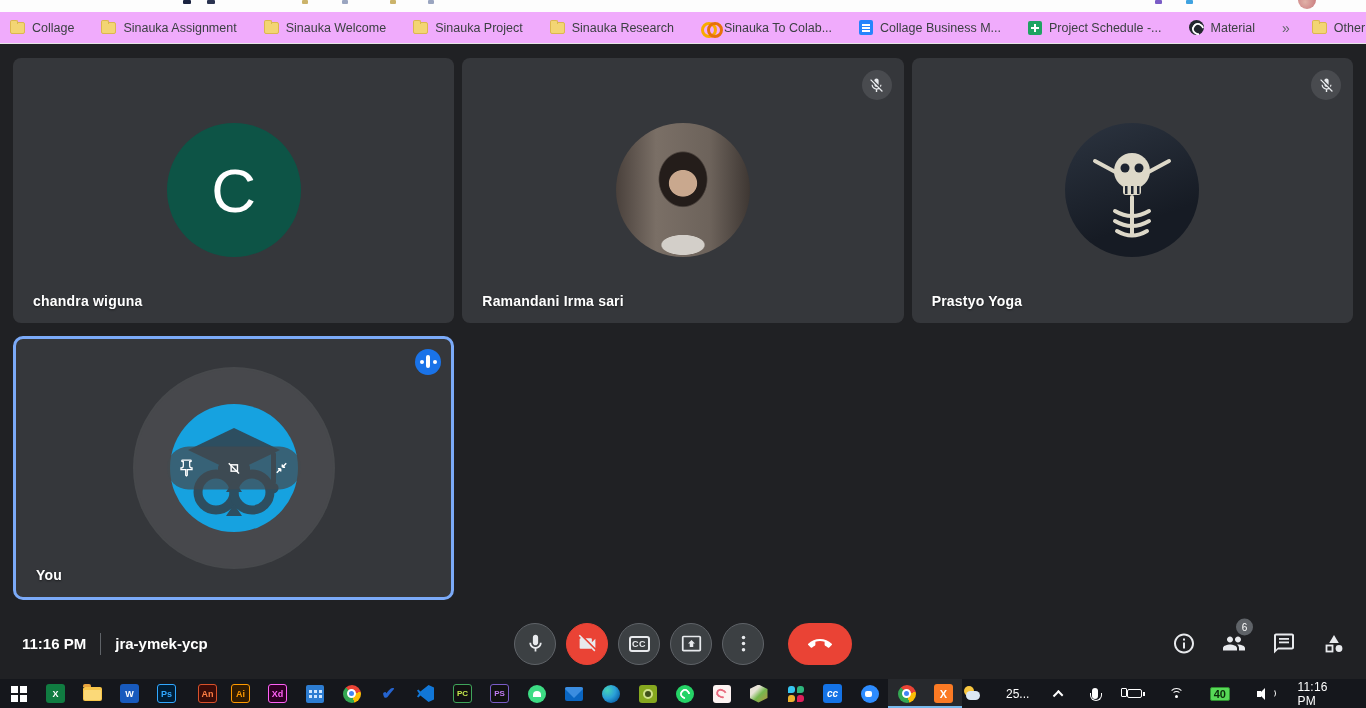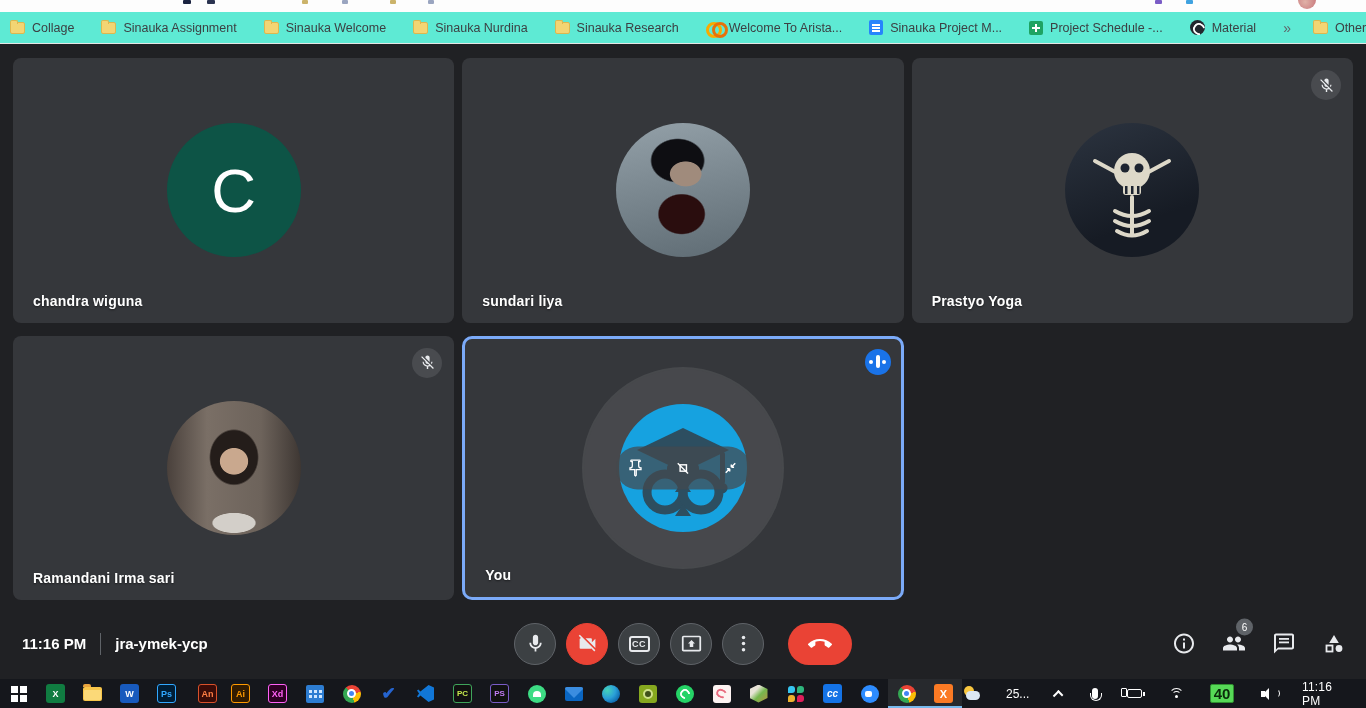--- a/index.html
+++ b/index.html
@@ -6,21 +6,21 @@
   html,body { width:1366px; height:708px; overflow:hidden; background:#202124;
     font-family:"Liberation Sans", sans-serif; }
 
   
   #top-strip { position:absolute; left:0; top:0; width:1366px; height:12px; background:#fdfdfd; }
   .speck { position:absolute; top:0; height:4px; border-radius:1px; }
   #avatar-fragment { position:absolute; top:-9px; left:1298px; width:18px; height:18px;
     border-radius:50%; background:radial-gradient(circle at 40% 60%, #e0b2a8, #c36a72); }
 
   
-  #bookmarks-bar { position:absolute; left:0; top:12px; width:1366px; height:32px; background:#5eead4;
+  #bookmarks-bar { position:absolute; left:0; top:12px; width:1366px; height:32px; background:#f0abfc;
     border-bottom:1px solid #e6e6e6; display:flex; align-items:center; padding:0 10px; }
   .bm-item { display:flex; align-items:center; gap:7px; margin-right:27px; cursor:pointer; white-space:nowrap; }
   .bm-label { font-size:12.5px; color:#3c4043; }
   .bm-folder { width:15px; height:12px; background:#f3d573; border:1px solid #dcb74f; border-radius:2px; position:relative; }
   .bm-folder::before { content:""; position:absolute; left:-1px; top:-3px; width:6px; height:3px;
     background:#f3d573; border:1px solid #dcb74f; border-bottom:none; border-radius:2px 2px 0 0; }
   .fav-colab { width:16px; height:11px; position:relative; }
   .fav-colab::before, .fav-colab::after { content:""; position:absolute; top:0; width:10px; height:10px;
     border:3px solid #f9ab00; border-radius:50%; }
   .fav-colab::before{ left:0; } .fav-colab::after{ left:6px; border-color:#e8710a; }
@@ -181,21 +181,21 @@
     border:1.5px solid #fff; border-top:none; border-radius:0 0 6px 6px; }
   .tray-battery { width:17px; height:9px; border:1.5px solid #fff; border-radius:2px; position:relative; }
   .tray-battery::after{ content:""; position:absolute; right:-4px; top:1.5px; width:2px; height:4px; background:#fff; }
   .tray-battery::before{ content:""; position:absolute; left:-7px; top:-2px; width:4px; height:7px; border:1.5px solid #fff; border-radius:1px; }
   .tray-wifi { width:16px; height:12px; position:relative; overflow:hidden; }
   .tray-wifi i { position:absolute; border:1.5px solid #fff; border-radius:50%; border-bottom-color:transparent;
     border-left-color:transparent; border-right-color:transparent; transform:rotate(0deg); }
   .tray-wifi i:nth-child(1){ left:0; top:0; width:15px; height:15px; }
   .tray-wifi i:nth-child(2){ left:3px; top:3px; width:9px; height:9px; }
   .tray-wifi i:nth-child(3){ left:6px; top:7px; width:3px; height:3px; background:#fff; border:none; border-radius:50%; }
-  .tray-batt-pct { background:#57d957; color:#0a2a0a; font-size:15px; font-weight:bold; padding:0 3px;
+  .tray-batt-pct { background:#57d957; color:#0a2a0a; font-size:11px; font-weight:bold; padding:0 3px;
     border-radius:2px; border:1px solid #2f8f2f; }
   .tray-speaker { width:16px; height:12px; position:relative; }
   .tray-speaker::before{ content:""; position:absolute; left:0; top:3px; width:4px; height:6px; background:#fff; }
   .tray-speaker::after{ content:""; position:absolute; left:2px; top:0; border-right:6px solid #fff;
     border-top:6px solid transparent; border-bottom:6px solid transparent; }
   .tray-sound-arcs { position:absolute; left:10px; top:1px; width:9px; height:9px; border:1.5px solid #fff;
     border-left-color:transparent; border-top-color:transparent; border-bottom-color:transparent; border-radius:50%; }
   .tray-action { width:15px; height:13px; border:1.5px solid #fff; border-radius:1px; position:relative; margin-left:4px; }
   .tray-action::after{ content:""; position:absolute; left:1px; bottom:-5px; border-top:4px solid #fff;
     border-right:4px solid transparent; }
@@ -224,33 +224,33 @@
   <div class="bm-item">
     <span class="bm-folder"></span>
     <span class="bm-label">Sinauka Assignment</span>
   </div>
   <div class="bm-item">
     <span class="bm-folder"></span>
     <span class="bm-label">Sinauka Welcome</span>
   </div>
   <div class="bm-item">
     <span class="bm-folder"></span>
-    <span class="bm-label">Sinauka Nurdina</span>
+    <span class="bm-label">Sinauka Project</span>
   </div>
   <div class="bm-item">
     <span class="bm-folder"></span>
     <span class="bm-label">Sinauka Research</span>
   </div>
   <div class="bm-item">
     <span class="fav-colab"></span>
-    <span class="bm-label">Welcome To Arista...</span>
+    <span class="bm-label">Sinauka To Colab...</span>
   </div>
   <div class="bm-item">
     <span class="fav-docs"></span>
-    <span class="bm-label">Sinauka Project M...</span>
+    <span class="bm-label">Collage Business M...</span>
   </div>
   <div class="bm-item">
     <span class="fav-sheets"></span>
     <span class="bm-label">Project Schedule -...</span>
   </div>
   <div class="bm-item">
     <span class="fav-invision"></span>
     <span class="bm-label">Material</span>
   </div>
   <div id="bm-chevron">»</div>
@@ -265,23 +265,29 @@
   <div id="tile-grid">
 
     <div class="tile">
       <div class="avatar avatar-initial">
         <span>C</span>
       </div>
       <div class="tile-name">chandra wiguna</div>
     </div>
 
 
+
     <div class="tile">
-      <div class="avatar photo-sundari"></div>
-      <div class="tile-name">sundari liya</div>
+      <div class="avatar photo-ramandani"></div>
+      <div class="mute-badge">
+        <svg viewBox="0 0 24 24">
+            <path d="M19 11h-1.7c0 .74-.16 1.43-.43 2.05l1.23 1.23c.56-.98.9-2.09.9-3.28zm-4.02.17c0-.06.02-.11.02-.17V5c0-1.66-1.34-3-3-3S9 3.34 9 5v.18l5.98 5.99zM4.27 3L3 4.27l6.01 6.01V11c0 1.66 1.33 3 2.99 3 .22 0 .44-.03.65-.08l1.66 1.66c-.71.33-1.5.52-2.31.52-2.76 0-5.3-2.1-5.3-5.1H5c0 3.41 2.72 6.23 6 6.72V21h2v-3.28c.91-.13 1.77-.45 2.54-.9L19.73 21 21 19.73 4.27 3z"></path>
+          </svg>
+      </div>
+      <div class="tile-name">Ramandani Irma sari</div>
     </div>
 
     <div class="tile">
       <div class="avatar photo-skeleton">
         <svg viewBox="0 0 134 134">
           <g stroke="#ddd8c8" stroke-width="4" fill="none" stroke-linecap="round">
             <circle cx="67" cy="48" r="18" fill="#ddd8c8" stroke="none"></circle>
             <rect x="58" y="62" width="18" height="10" rx="3" fill="#ddd8c8" stroke="none"></rect>
             <path d="M30 38 L56 52"></path>
               <path d="M104 38 L78 52"></path>
@@ -300,30 +306,20 @@
         </svg>
       </div>
       <div class="mute-badge">
         <svg viewBox="0 0 24 24">
             <path d="M19 11h-1.7c0 .74-.16 1.43-.43 2.05l1.23 1.23c.56-.98.9-2.09.9-3.28zm-4.02.17c0-.06.02-.11.02-.17V5c0-1.66-1.34-3-3-3S9 3.34 9 5v.18l5.98 5.99zM4.27 3L3 4.27l6.01 6.01V11c0 1.66 1.33 3 2.99 3 .22 0 .44-.03.65-.08l1.66 1.66c-.71.33-1.5.52-2.31.52-2.76 0-5.3-2.1-5.3-5.1H5c0 3.41 2.72 6.23 6 6.72V21h2v-3.28c.91-.13 1.77-.45 2.54-.9L19.73 21 21 19.73 4.27 3z"></path>
           </svg>
       </div>
       <div class="tile-name">Prastyo Yoga</div>
     </div>
 
-    <div class="tile">
-      <div class="avatar photo-ramandani"></div>
-      <div class="mute-badge">
-        <svg viewBox="0 0 24 24">
-            <path d="M19 11h-1.7c0 .74-.16 1.43-.43 2.05l1.23 1.23c.56-.98.9-2.09.9-3.28zm-4.02.17c0-.06.02-.11.02-.17V5c0-1.66-1.34-3-3-3S9 3.34 9 5v.18l5.98 5.99zM4.27 3L3 4.27l6.01 6.01V11c0 1.66 1.33 3 2.99 3 .22 0 .44-.03.65-.08l1.66 1.66c-.71.33-1.5.52-2.31.52-2.76 0-5.3-2.1-5.3-5.1H5c0 3.41 2.72 6.23 6 6.72V21h2v-3.28c.91-.13 1.77-.45 2.54-.9L19.73 21 21 19.73 4.27 3z"></path>
-          </svg>
-      </div>
-      <div class="tile-name">Ramandani Irma sari</div>
-    </div>
-
     <div class="tile" id="tile-you">
       <div class="ripple"></div>
       <div class="self-avatar">
         <svg viewBox="0 0 64 64">
           <g fill="#31424e" opacity="0.88">
             <polygon points="32,12 55,23 32,34 9,23"></polygon>
             <rect x="24" y="30" width="16" height="7" rx="2"></rect>
             <rect x="50.5" y="24" width="2.5" height="16" rx="1"></rect>
             <circle cx="51.7" cy="42" r="2.6"></circle>
             <circle cx="23" cy="44" r="9" fill="none" stroke="#31424e" stroke-width="4.5"></circle>

